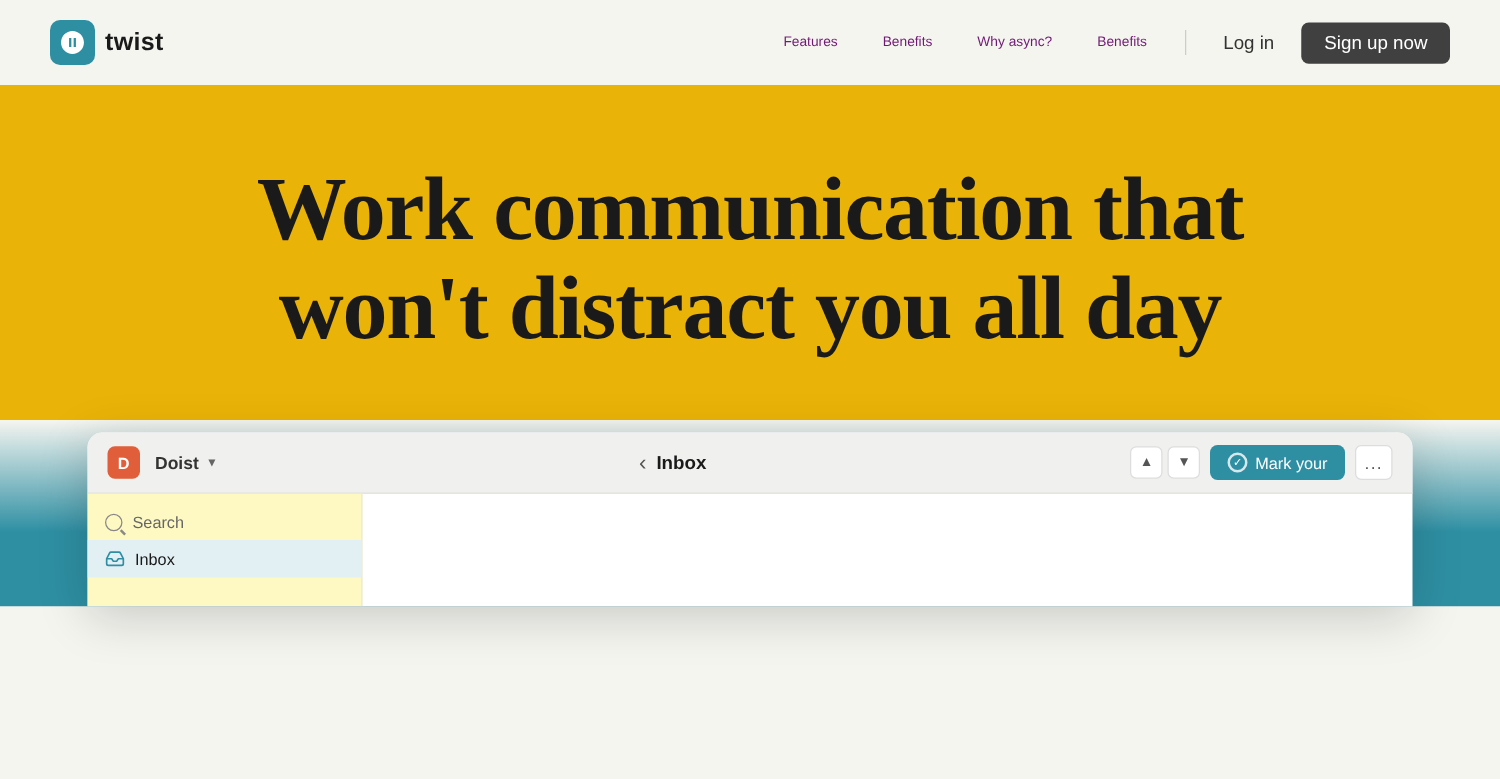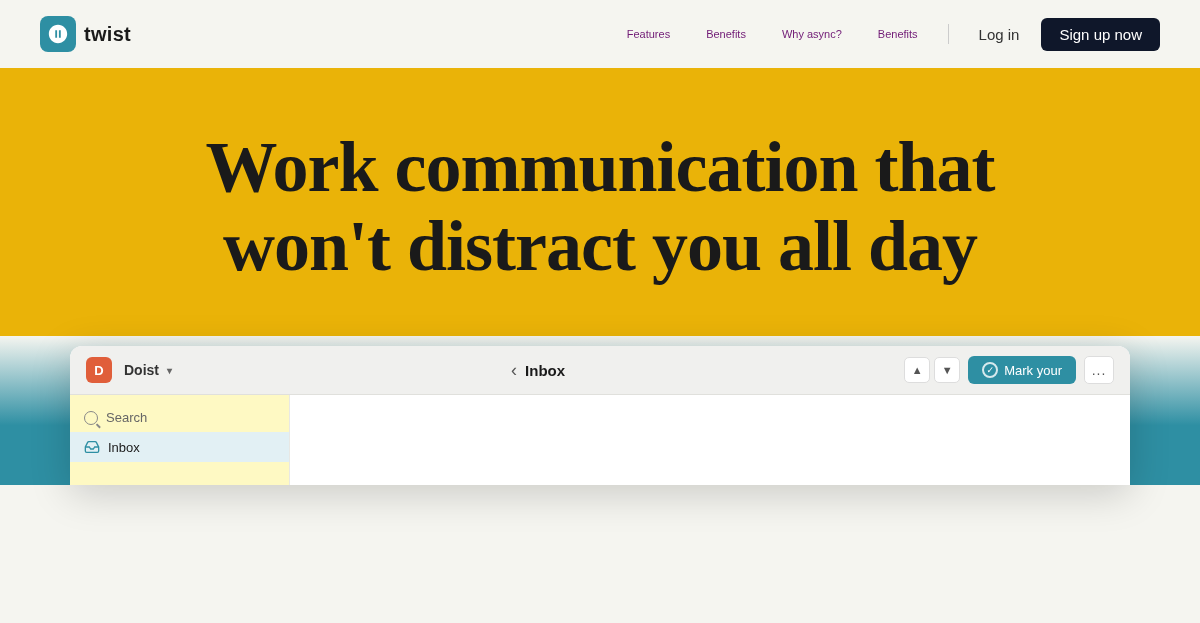--- a/index.html
+++ b/index.html
@@ -82,21 +82,21 @@
       font-size: 15px;
       color: #333;
       text-decoration: none;
       padding: 6px 14px;
       cursor: pointer;
     }
 
     .nav-signup {
       font-size: 15px;
       color: white;
-      background-color: #0f172a;
+      background-color: #404040;
       text-decoration: none;
       padding: 8px 18px;
       border-radius: 6px;
       cursor: pointer;
       font-weight: 500;
     }
 
     
     .hero {
       display: flex;

